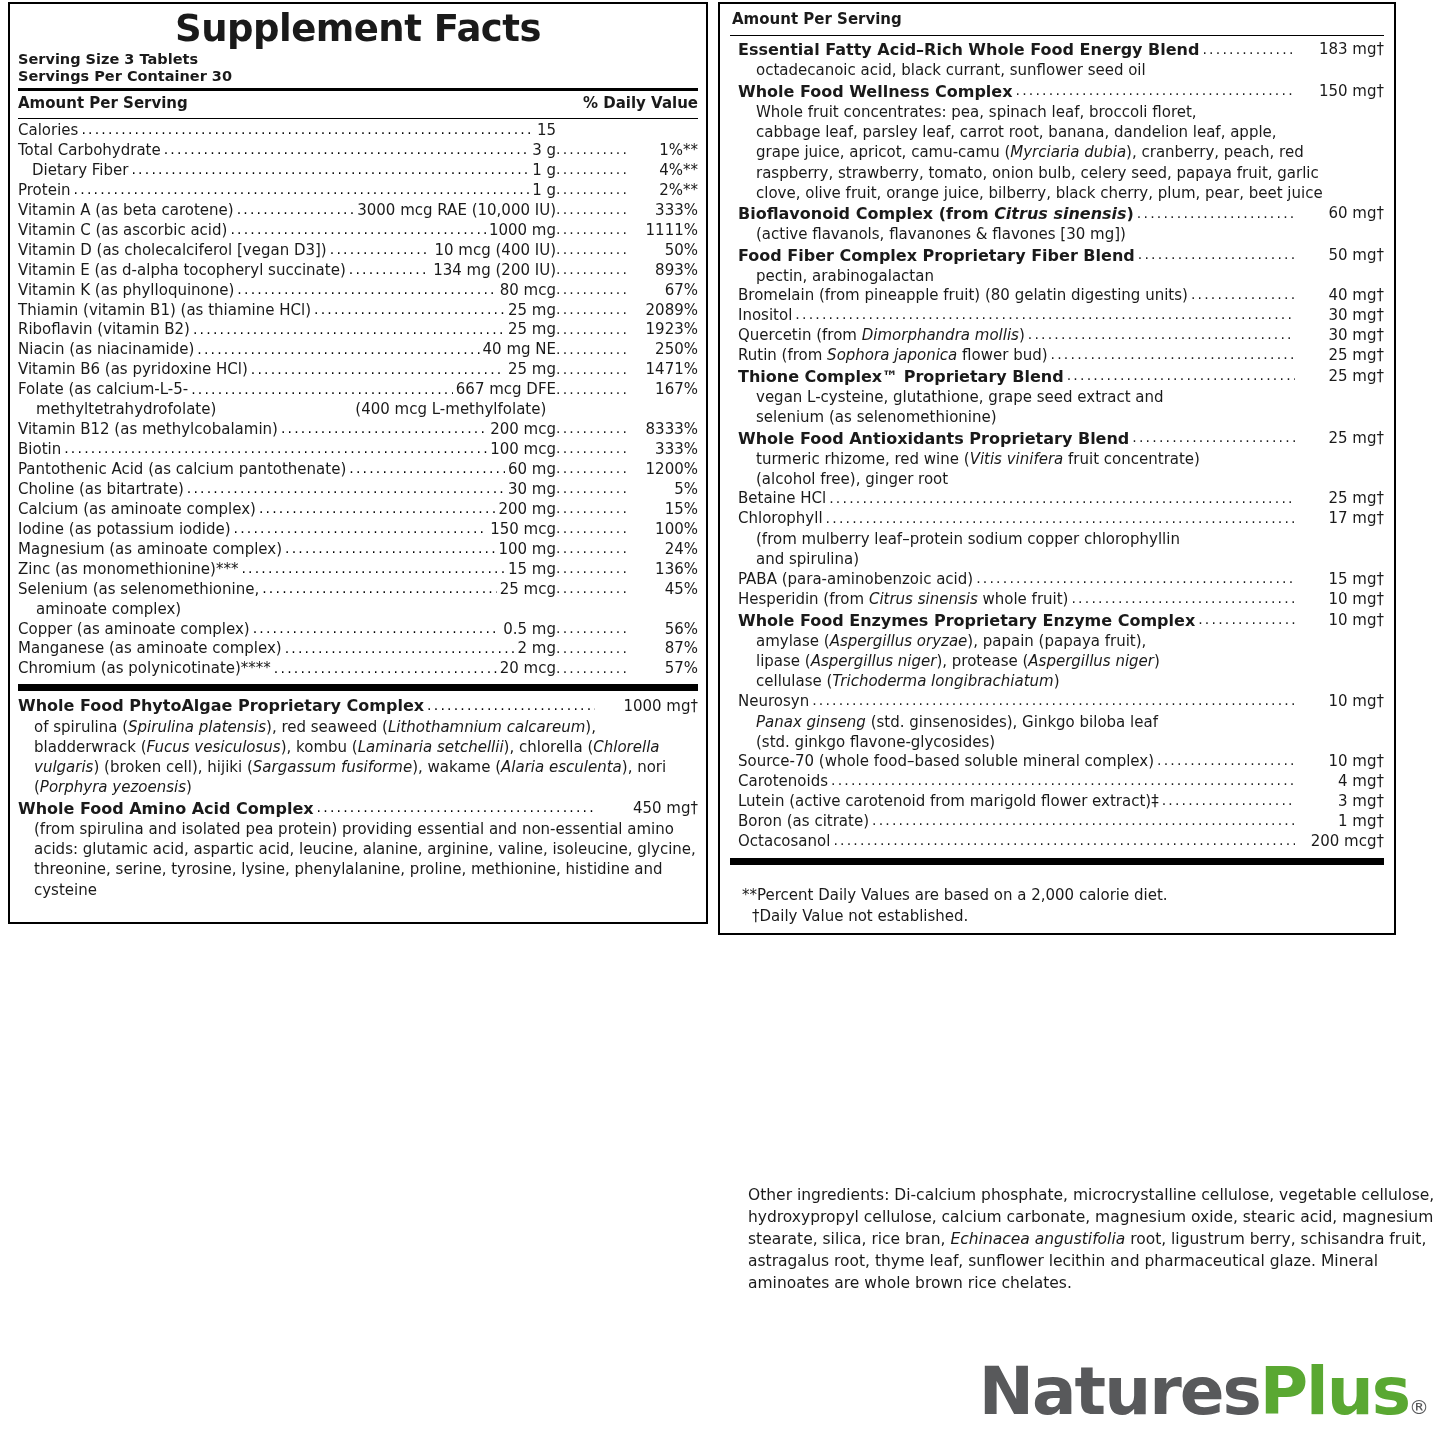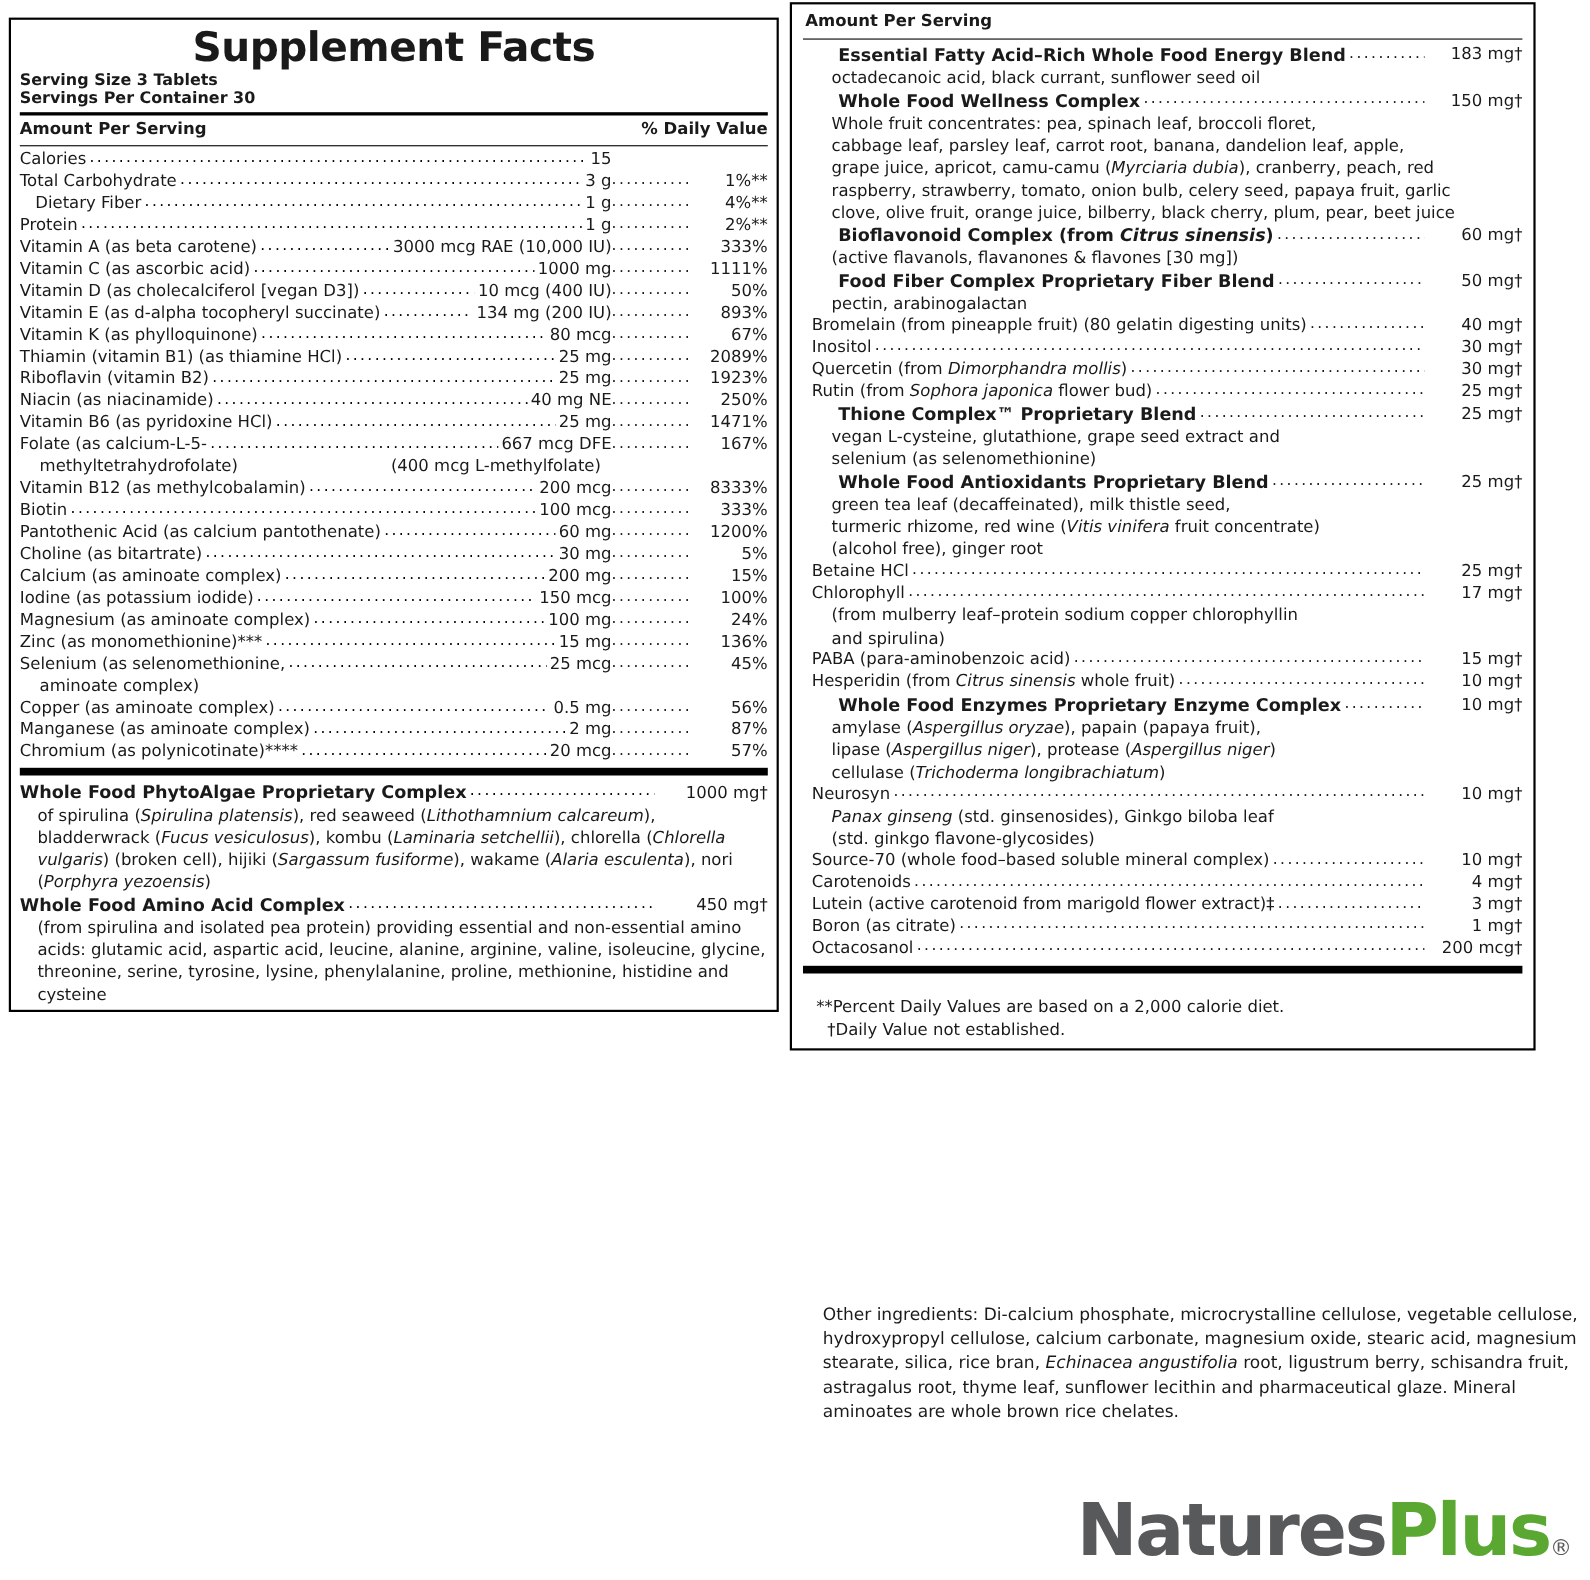--- a/index.html
+++ b/index.html
@@ -17,25 +17,25 @@
   }
   .page {
     position: relative;
     width: 1445px;
     height: 1436px;
   }
   
   .panel-left {
     position: absolute;
     left: 8px;
-    top: 16px;
+    top: 2px;
     width: 700px;
     border: 2px solid #000;
     box-sizing: border-box;
-    padding: 4px 8px 4px 8px;
+    padding: 4px 8px 22px 8px;
   }
   .sf-title {
     font-size: 37px;
     font-weight: bold;
     text-align: center;
     letter-spacing: -0.5px;
     line-height: 1.05;
     margin: 2px 0 2px 0;
   }
   .serving-line {
@@ -137,21 +137,21 @@
     margin: 0 3px;
     letter-spacing: 2.2px;
     font-size: 14px;
     position: relative;
     bottom: 2px;
   }
   .rrow .amt {
     flex: 0 0 86px;
     text-align: right;
   }
-  .rrow.bold .nm { font-weight: bold; font-size: 16px; margin-left: 24px; }
+  .rrow.bold .nm { font-weight: bold; font-size: 16px; }
   .rsub {
     font-size: 15px;
     line-height: 1.35;
     padding-left: 26px;
   }
   .footnote {
     font-size: 15px;
     line-height: 1.4;
     padding-left: 12px;
   }
@@ -451,21 +451,20 @@
           <span class="dots">................................................................................</span>
           <span class="amt">25 mg†</span>
         </div>
         <div class="rsub">vegan L-cysteine, glutathione, grape seed extract and</div>
         <div class="rsub">selenium (as selenomethionine)</div>
         <div class="rrow bold">
           <span class="nm">Whole Food Antioxidants Proprietary Blend</span>
           <span class="dots">................................................................................</span>
           <span class="amt">25 mg†</span>
         </div>
-        <div class="rsub">green tea leaf (decaffeinated), milk thistle seed,</div>
         <div class="rsub">turmeric rhizome, red wine (<i>Vitis vinifera</i> fruit concentrate)</div>
         <div class="rsub">(alcohol free), ginger root</div>
         <div class="rrow">
           <span class="nm">Betaine HCl</span>
           <span class="dots">................................................................................</span>
           <span class="amt">25 mg†</span>
         </div>
         <div class="rrow">
           <span class="nm">Chlorophyll</span>
           <span class="dots">................................................................................</span>

